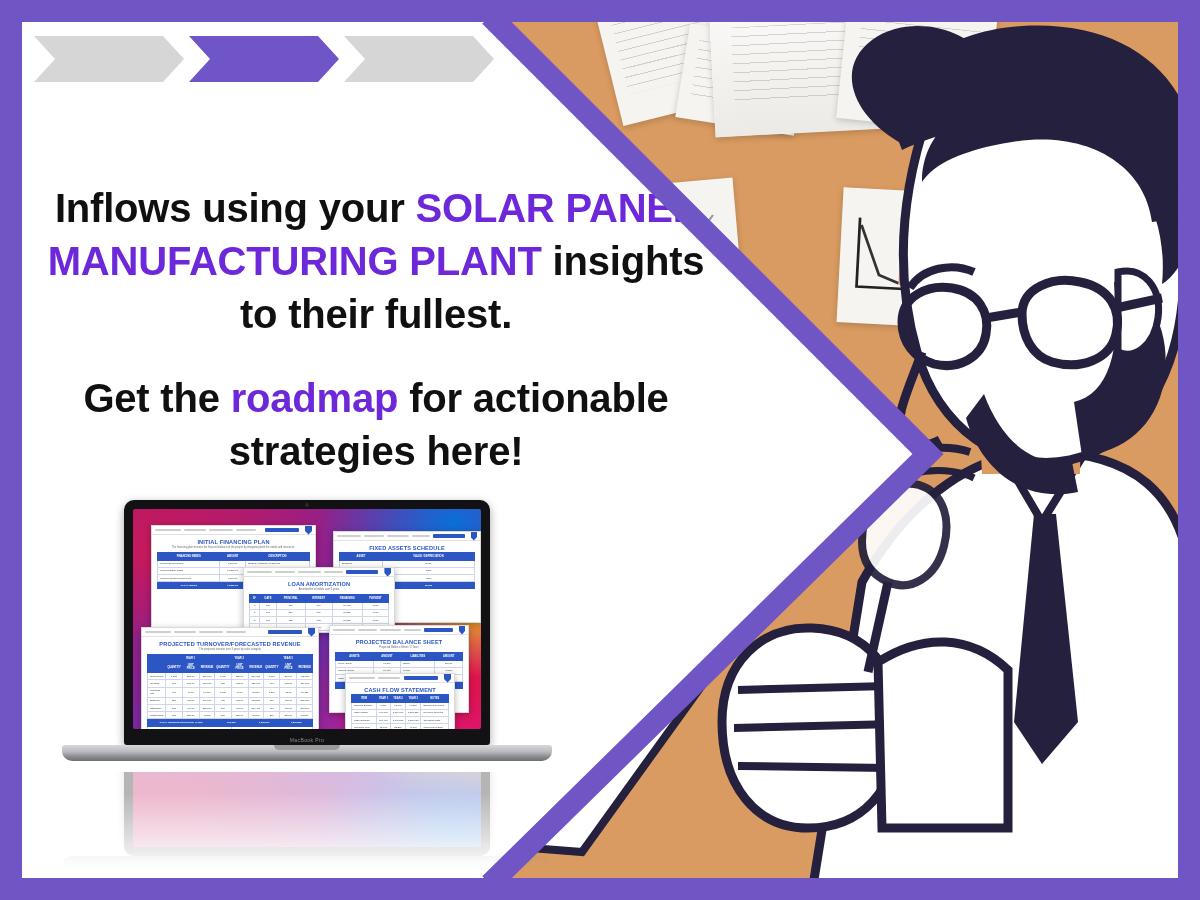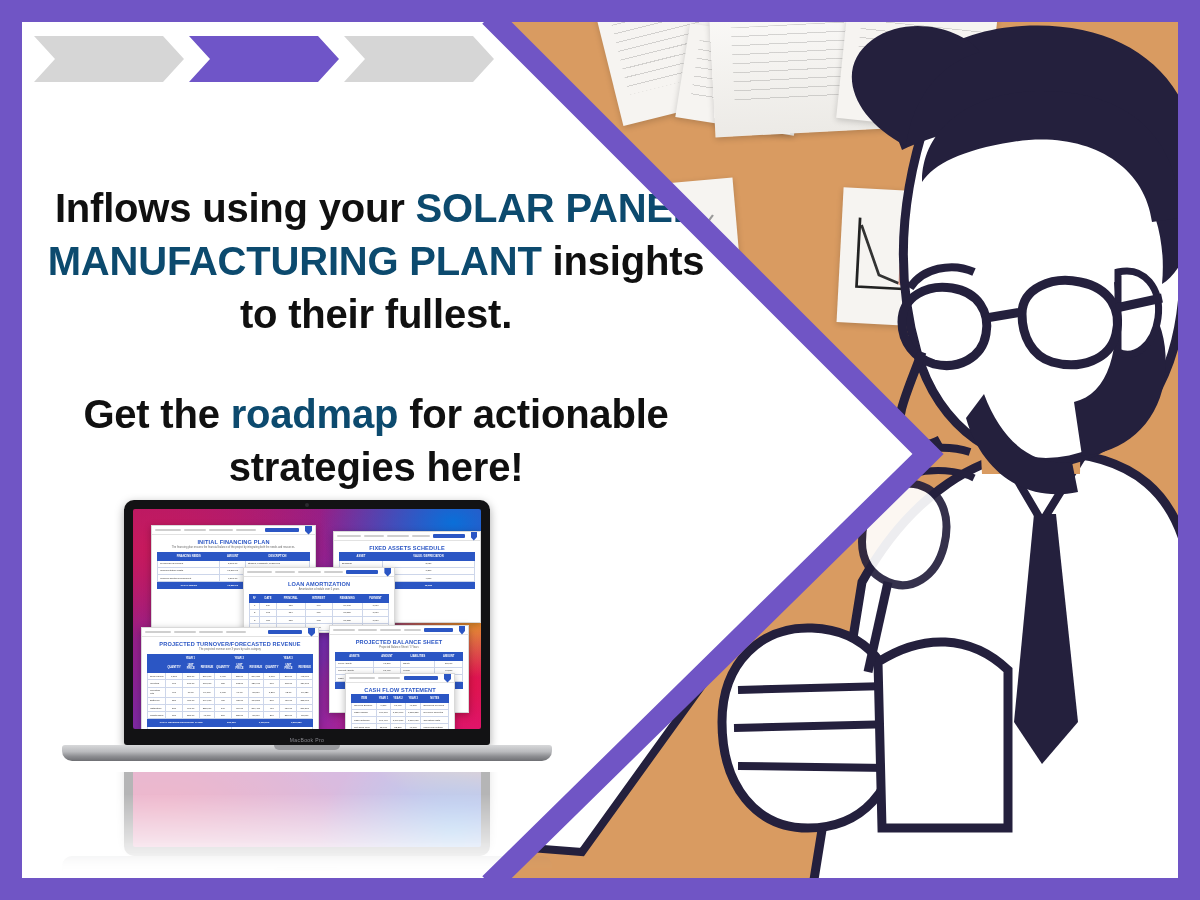--- a/index.html
+++ b/index.html
@@ -82,22 +82,22 @@
 
   
   .headline {
     position: absolute; left: 18px; top: 160px; width: 672px;
     text-align: center;
     font-size: 40px; line-height: 1.33;
     font-weight: bold;
     color: #101010;
     letter-spacing: -0.2px;
   }
-  .headline .hl { color: #0c4a6e; }
-  .headline .block2 { display: block; margin-top: 46px; }
+  .headline .hl { color: #6d28d9; }
+  .headline .block2 { display: block; margin-top: 30px; }
 
   
   .laptop-wrap {
     position: absolute; left: 40px; top: 478px; width: 490px; height: 370px;
   }
   .laptop {
     position: absolute; left: 62px; top: 0; width: 366px; height: 245px;
   }
   .lid {
     position: absolute; inset: 0;

